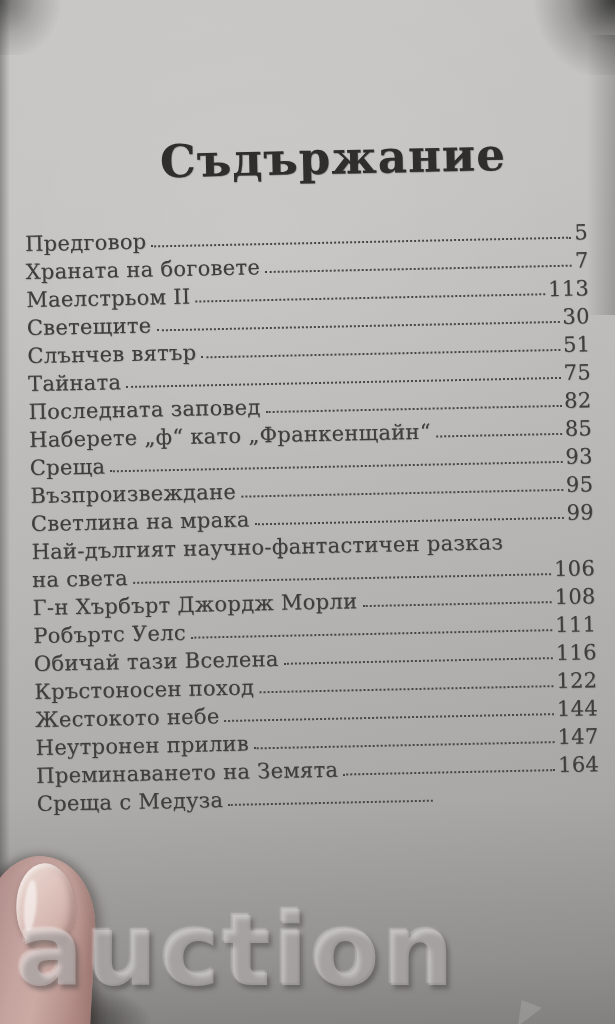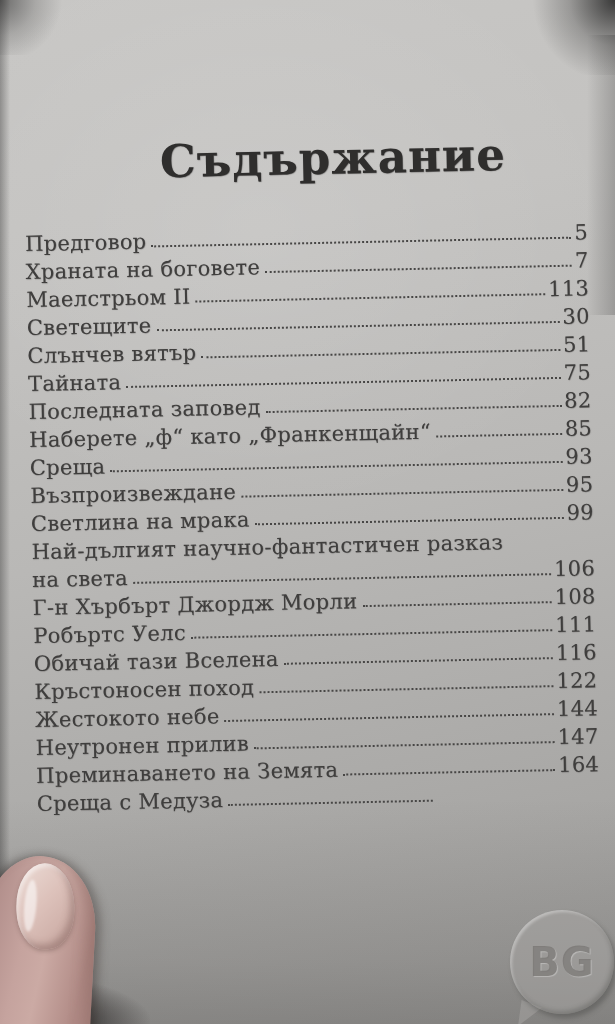--- a/index.html
+++ b/index.html
@@ -199,19 +199,17 @@
       </div>
   </div>
 
   <div class="finger">
     <div class="nail">
       <div class="nail-shine"></div>
     </div>
   </div>
 
   <div class="watermark">
+    <div class="wm-word">auction</div>
     <div class="wm-tail"></div>
-    <div class="wm-bubble">
-      <span class="wm-badge">BG</span>
-    </div>
   </div>
 
 </div>
 
 </body></html>

